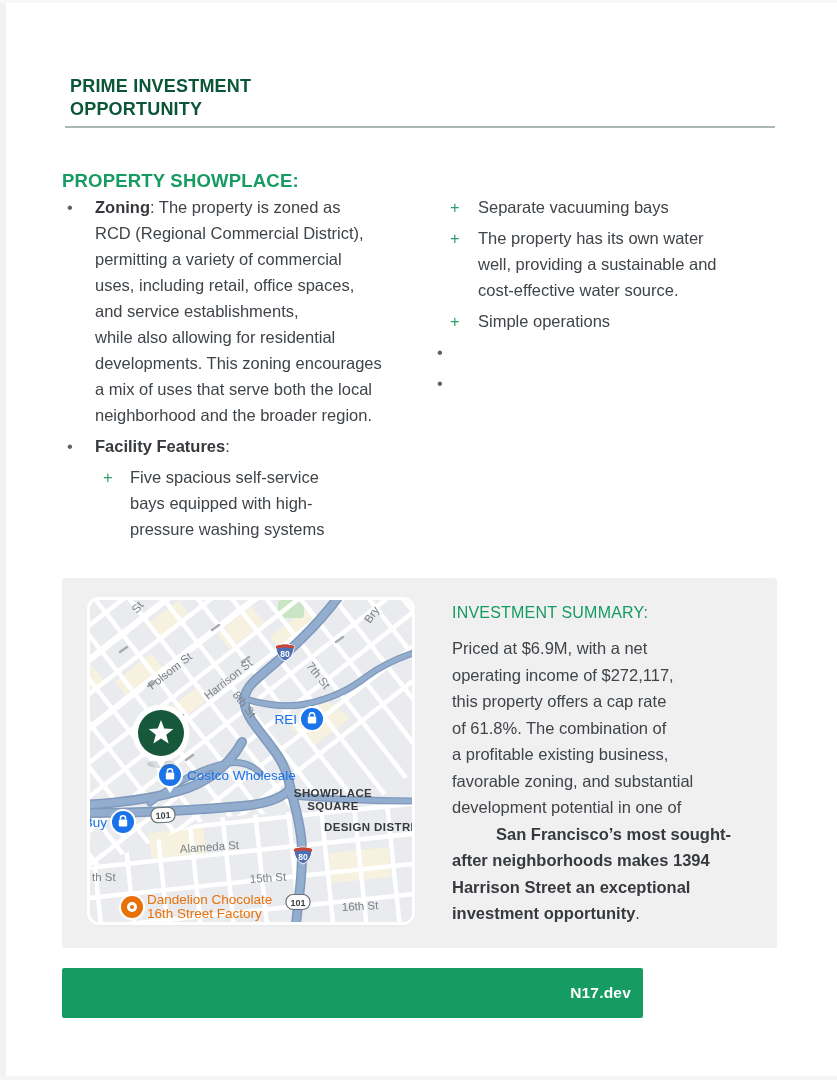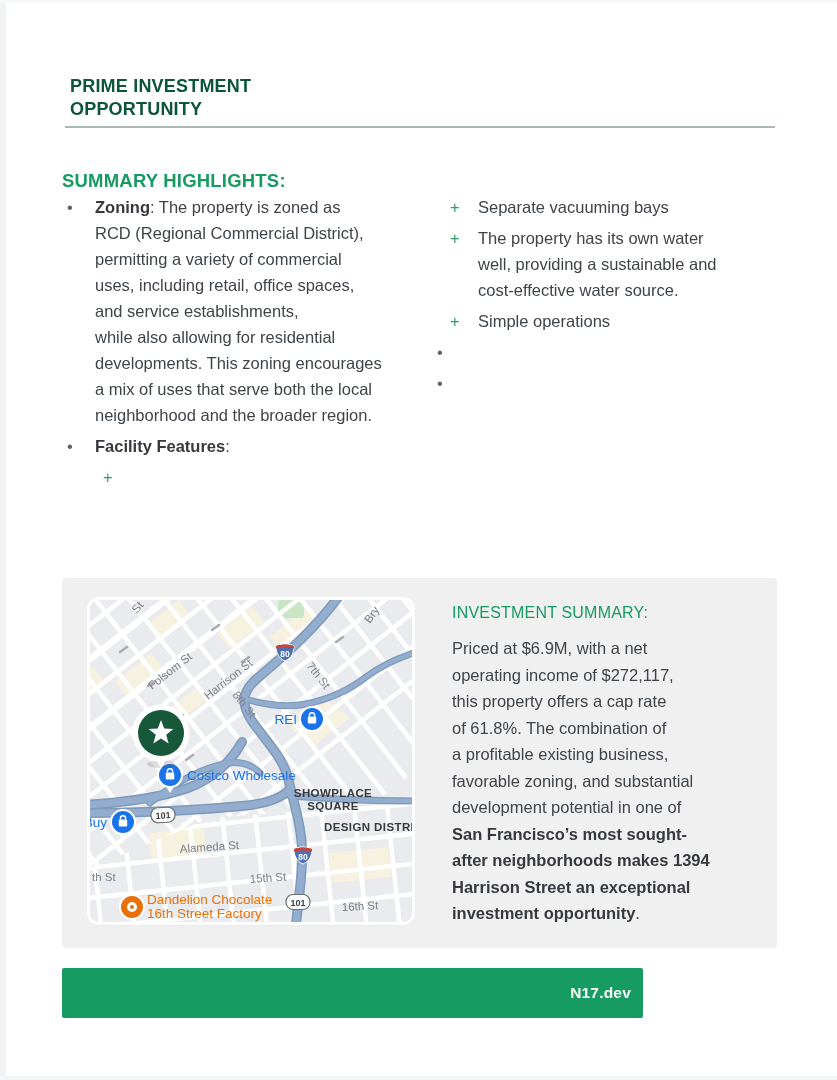--- a/index.html
+++ b/index.html
@@ -52,21 +52,21 @@
     position:absolute;left:28px;top:22px;width:322px;height:322px;
     border-radius:9px;overflow:hidden;background:#e9ebee;
     box-shadow:0 0 0 3px #ffffff,0 1px 4px rgba(0,0,0,.18);
   }
   .map-wrap svg{display:block;}
   svg text{font-family:"Liberation Sans",sans-serif;}
 
   .summary{position:absolute;left:390px;top:26px;width:312px;}
   .summary-heading{font-size:16px;font-weight:normal;color:#169b62;letter-spacing:.2px;margin:0 0 13px 0;}
   .summary-text{font-size:16.5px;line-height:26.5px;color:#3f4449;margin:0;white-space:pre-line;}
-  .summary-text b{color:#36393d;}
+  .summary-text b{color:#36393d;margin-left:44px;}
 
   .footer{
     position:absolute;left:62px;top:968px;width:581px;height:50px;
     background:#169b62;border-radius:2px;
     display:flex;align-items:center;justify-content:flex-end;
     padding-right:12px;box-sizing:border-box;
   }
   .footer .brand{color:#ffffff;font-weight:bold;font-size:15.5px;letter-spacing:.2px;}
 
   
@@ -88,21 +88,21 @@
 </head>
 <body>
 
 <div class="edge-left"></div>
 <div class="edge-top"></div>
 <div class="edge-bottom"></div>
 
 <h1 class="title">PRIME INVESTMENT OPPORTUNITY</h1>
 <div class="rule"></div>
 
-<h2 class="hl-heading">SUMMARY HIGHLIGHTS:</h2>
+<h2 class="hl-heading">PROPERTY SHOWPLACE:</h2>
 
 <div class="columns">
   <div class="col-left">
     <div class="li bullet">
       <span class="marker">•</span>
       <div class="txt"><b>Zoning</b><span>: The property is zoned as
 RCD (Regional Commercial District),
 permitting a variety of commercial
 uses, including retail, office spaces,
 and service establishments,
@@ -110,20 +110,23 @@
 developments. This zoning encourages
 a mix of uses that serve both the local
 neighborhood and the broader region.</span></div>
     </div>
     <div class="li bullet">
       <span class="marker">•</span>
       <div class="txt"><b>Facility Features</b><span>:</span></div>
     </div>
     <div class="li plus">
       <span class="marker">+</span>
+      <div class="txt"><span>Five spacious self-service
+bays equipped with high-
+pressure washing systems</span></div>
     </div>
   </div>
   <div class="col-right">
     <div class="li plus">
       <span class="marker">+</span>
       <div class="txt"><span>Separate vacuuming bays</span></div>
     </div>
     <div class="li plus">
       <span class="marker">+</span>
       <div class="txt"><span>The property has its own water

